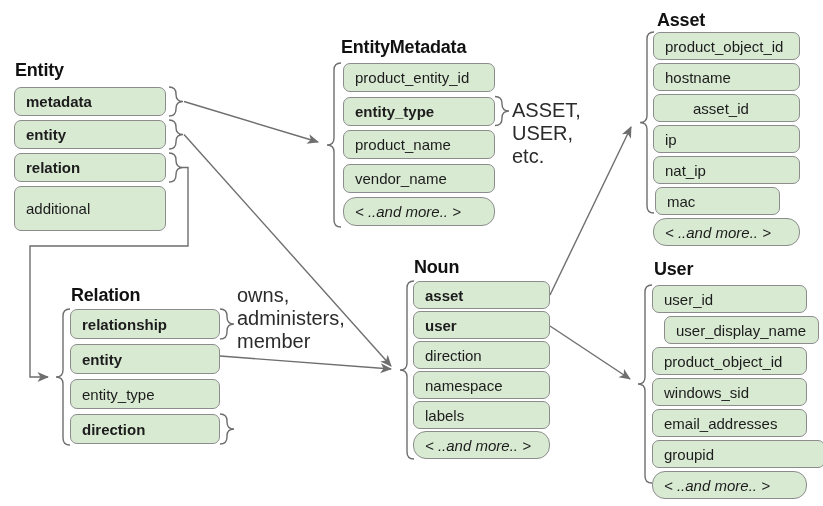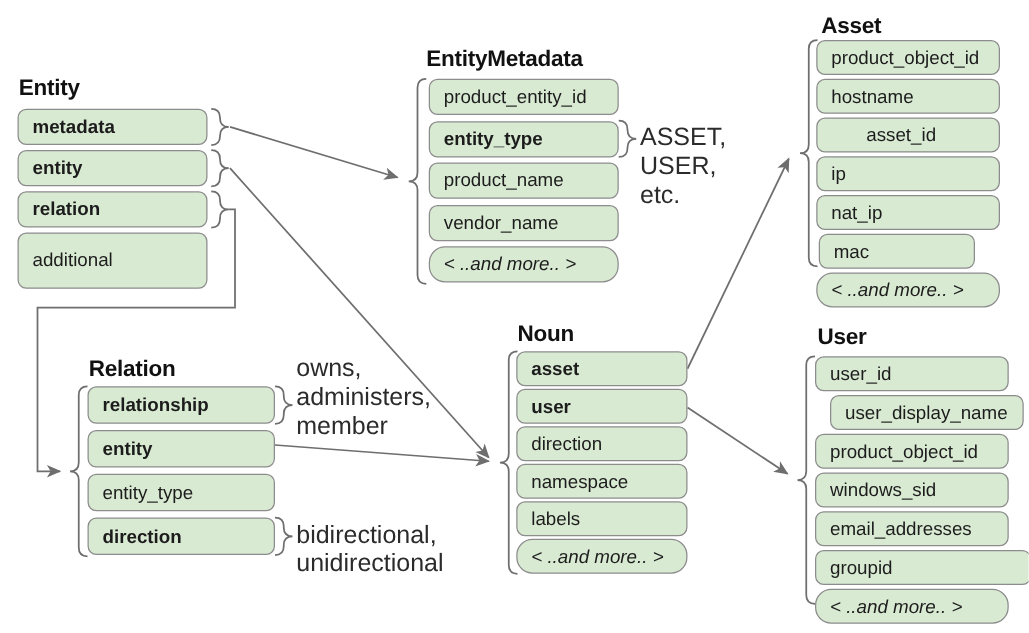--- a/index.html
+++ b/index.html
@@ -110,17 +110,13 @@
     <div class="annot" style="left: 512px; top: 99px;">
       <div>ASSET,</div>
       <div>USER,</div>
       <div>etc.</div>
     </div>
     <div class="annot" style="left: 237px; top: 284px;">
       <div>owns,</div>
       <div>administers,</div>
       <div>member</div>
     </div>
-    <div class="annot" style="left: 237px; top: 417px;">
-      <div>bidirectional,</div>
-      <div>unidirectional</div>
-    </div>
   </div>
 
 </body></html>

